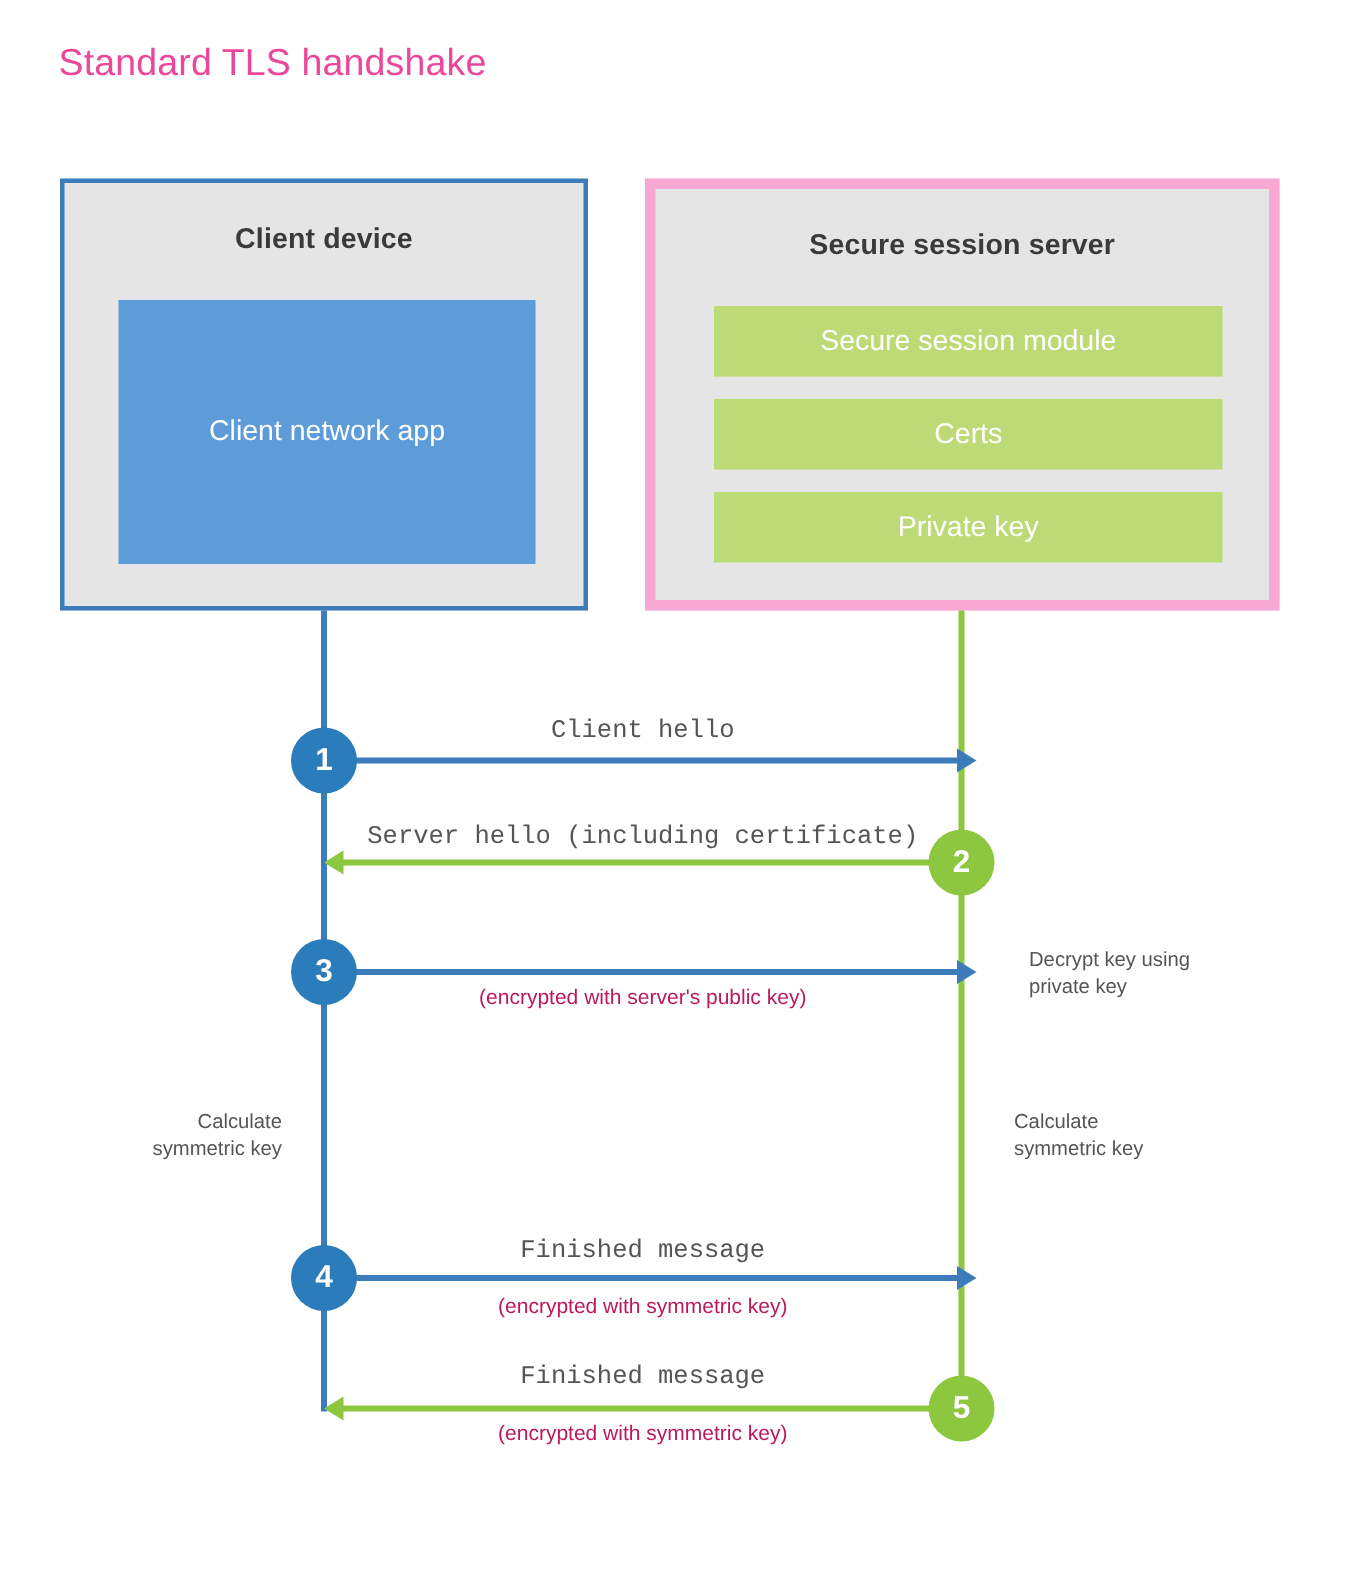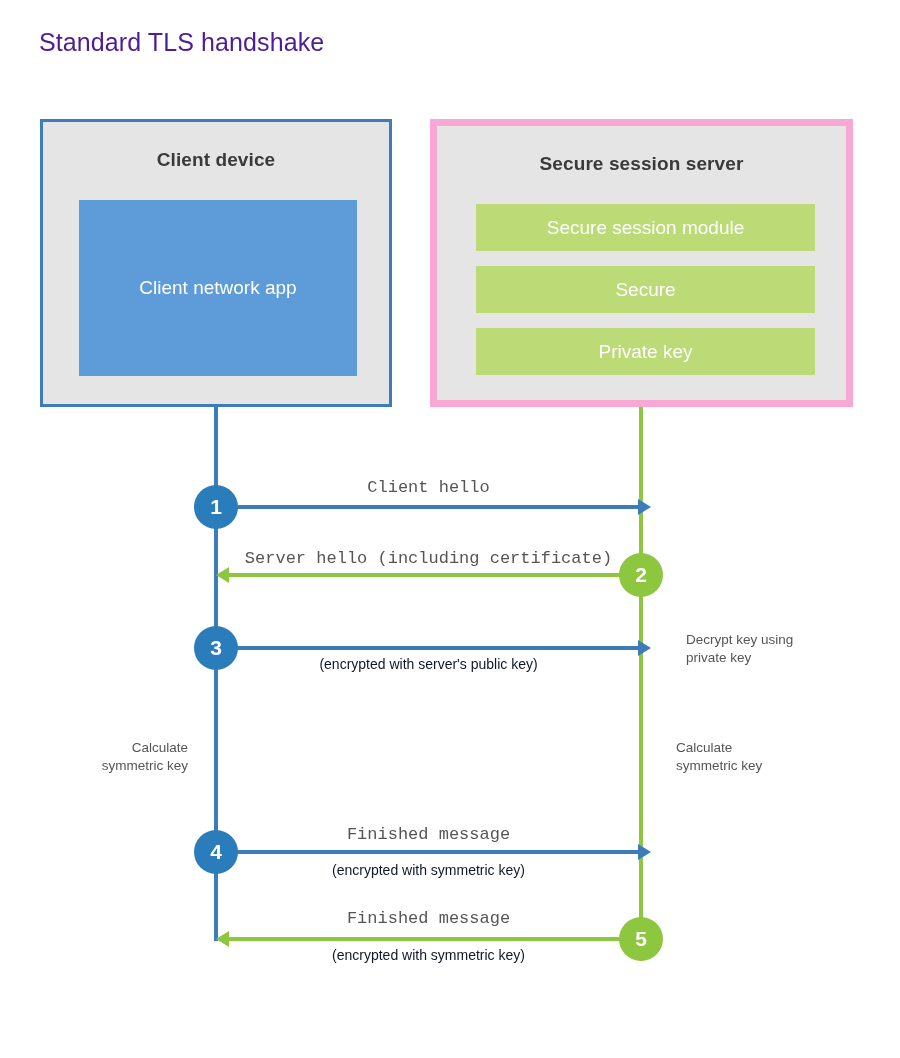--- a/index.html
+++ b/index.html
@@ -23,21 +23,21 @@
     height: 1058px;
   }
 
   
   .page-title {
     position: absolute;
     left: 39px;
     top: 28px;
     font-size: 25px;
     font-weight: 300;
-    color: #4c1d95;
+    color: #ec4899;
     letter-spacing: 0.1px;
     white-space: nowrap;
   }
 
   
   .party-box {
     position: absolute;
     background: #e5e5e5;
     box-sizing: border-box;
   }
@@ -173,21 +173,21 @@
     font-weight: 300;
     color: #555555;
     white-space: nowrap;
     text-align: center;
     font-family: Liberation Mono, monospace;
   }
   .msg-sub {
     position: absolute;
     font-size: 14px;
     font-weight: 300;
-    color: #0f172a;
+    color: #be185d;
     white-space: nowrap;
     text-align: center;
   }
 
   
   .side-note {
     position: absolute;
     font-size: 13.5px;
     font-weight: 300;
     color: #555555;
@@ -206,21 +206,21 @@
 
   <div class="party-box client">
     <div class="party-title">Client device</div>
     <div class="app-block">Client network app</div>
   </div>
 
   <div class="party-box server">
     <div class="party-title">Secure session server</div>
     <div class="server-stack">
       <div class="server-bar">Secure session module</div>
-      <div class="server-bar">Secure</div>
+      <div class="server-bar">Certs</div>
       <div class="server-bar">Private key</div>
     </div>
   </div>
 
   <div class="lifeline client-line"></div>
   <div class="lifeline server-line"></div>
 
   <div class="msg-label" style="left:216px; top:478px; width:425px;">Client hello</div>
   <div class="arrow blue" style="left:216px; top:505px; width:423px;">
     <span class="head right"></span>

